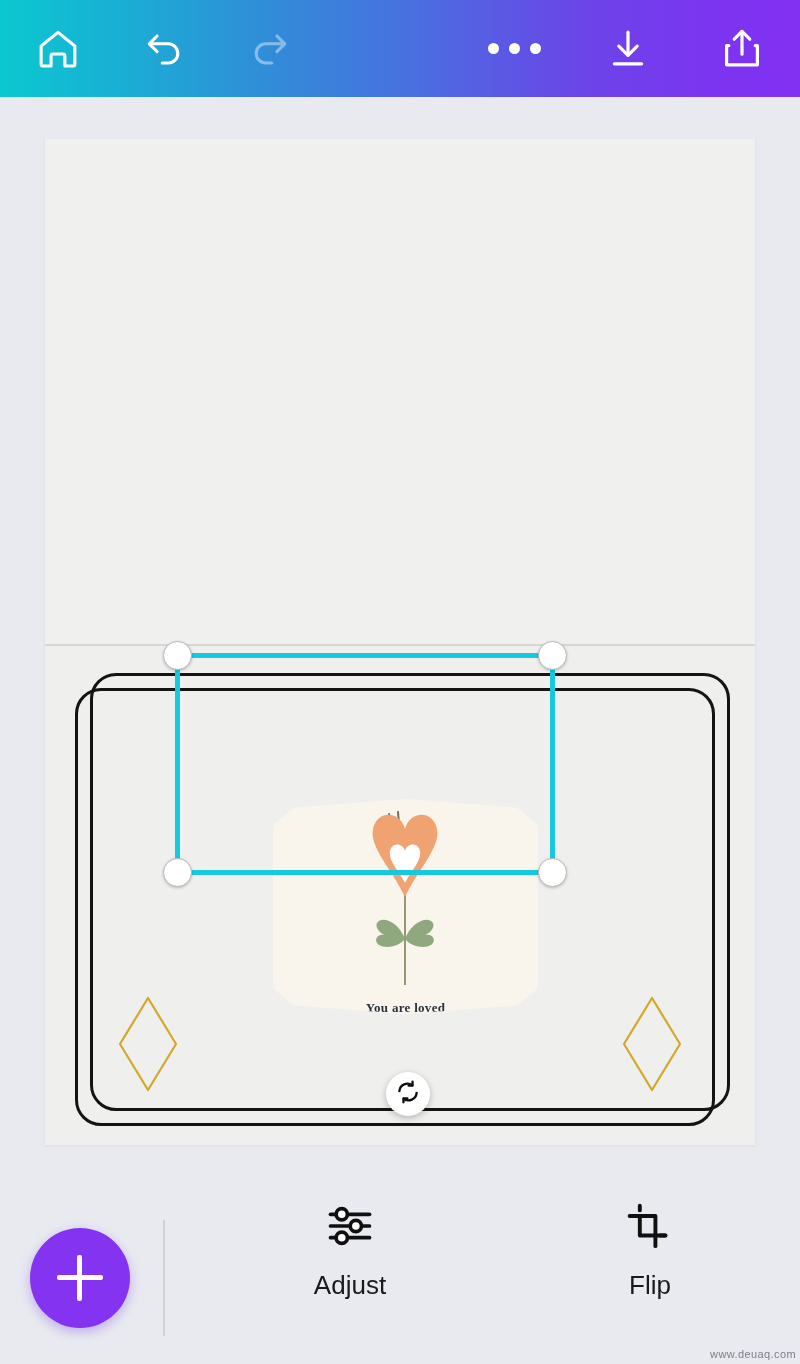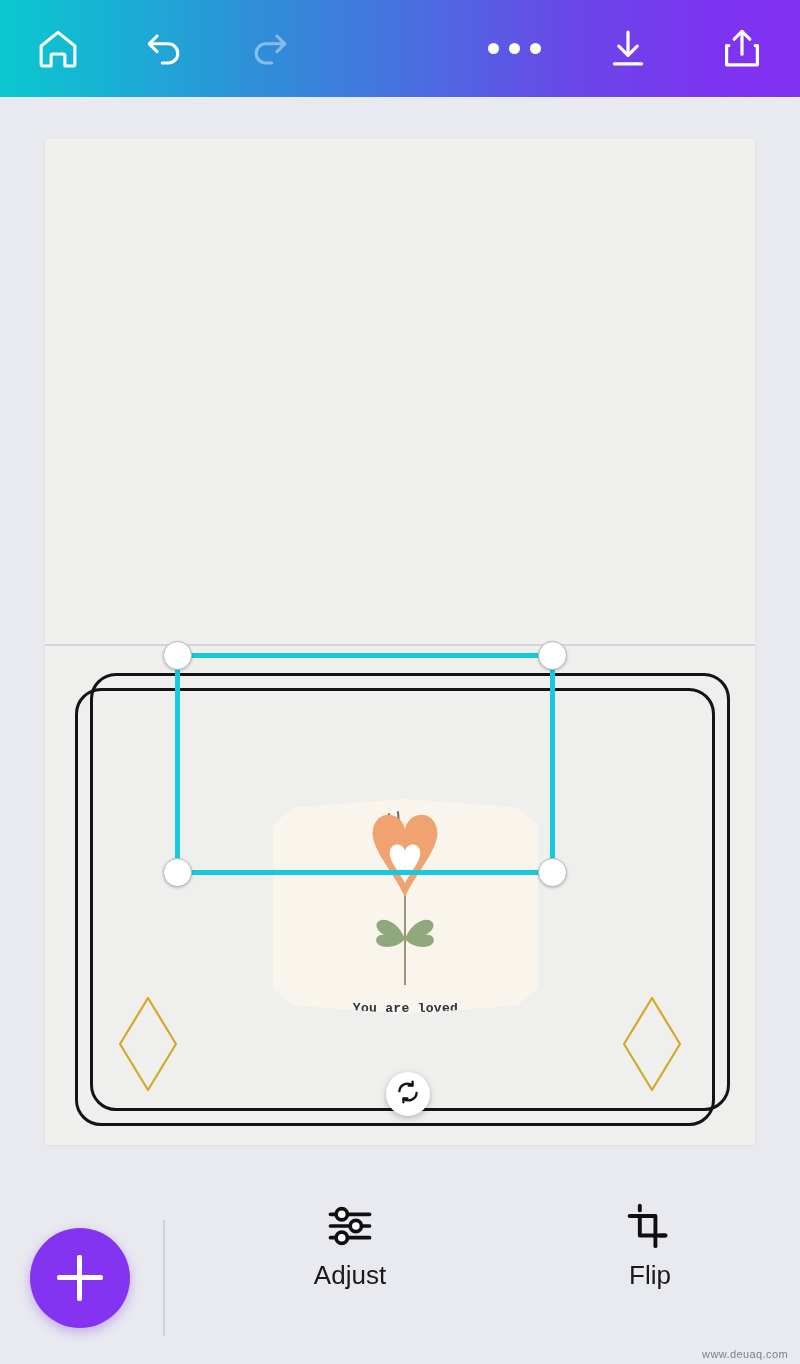--- a/index.html
+++ b/index.html
@@ -59,21 +59,21 @@
     overflow:hidden;
   }
   .img-inner {
     position:absolute; left:0; top:0; width:265px; height:215px;
     background:#faf5ec;
     clip-path:polygon(0% 12%, 8% 4%, 50% 0%, 92% 4%, 100% 12%, 100% 88%, 92% 96%, 50% 100%, 8% 96%, 0% 88%);
   }
   .flower { position:absolute; left:0; top:0; width:265px; height:215px; }
   .card-text {
     position:absolute; left:0; bottom:-2px; width:265px; text-align:center;
-    font-family:Liberation Mono, monospace; font-size:13px; font-weight:bold;
+    font-family:Liberation Serif, serif; font-size:13px; font-weight:bold;
     color:#2a3340; letter-spacing:0.3px;
   }
 
   
   .sel-box {
     position:absolute; left:175px; top:653px; width:380px; height:222px;
     border:5px solid #17c9df;
     pointer-events:none;
   }
   .handle {
@@ -111,28 +111,28 @@
   .fab-plus:before, .fab-plus:after {
     content:""; position:absolute; background:#fff; border-radius:2px;
   }
   .fab-plus:before { left:0; top:20px; width:46px; height:5px; }
   .fab-plus:after  { top:0; left:20px; height:46px; width:5px; }
 
   .vdiv { position:absolute; left:163px; top:1220px; width:2px; height:116px; background:#cfd1da; }
 
   .tools { position:absolute; left:200px; top:1200px; width:600px; display:flex; }
   .tool {
-    flex:1; display:flex; flex-direction:column; align-items:center; gap:8px;
+    flex:1; display:flex; flex-direction:column; align-items:center; gap:18px;
     cursor:pointer;
   }
   .tool-icon { height:52px; display:flex; align-items:center; justify-content:center; }
   .tool-label { font-size:26px; color:#1a1a1a; font-family:"Liberation Sans", sans-serif; }
 
   .watermark {
-    position:absolute; right:12px; bottom:4px;
+    position:absolute; right:4px; bottom:4px;
     font-size:11px; color:#7b7f8c; letter-spacing:0.4px;
     font-family:"Liberation Sans", sans-serif;
   }
 </style>
 </head>
 <body>
 
 <div id="app">
 
   <div class="topbar">

